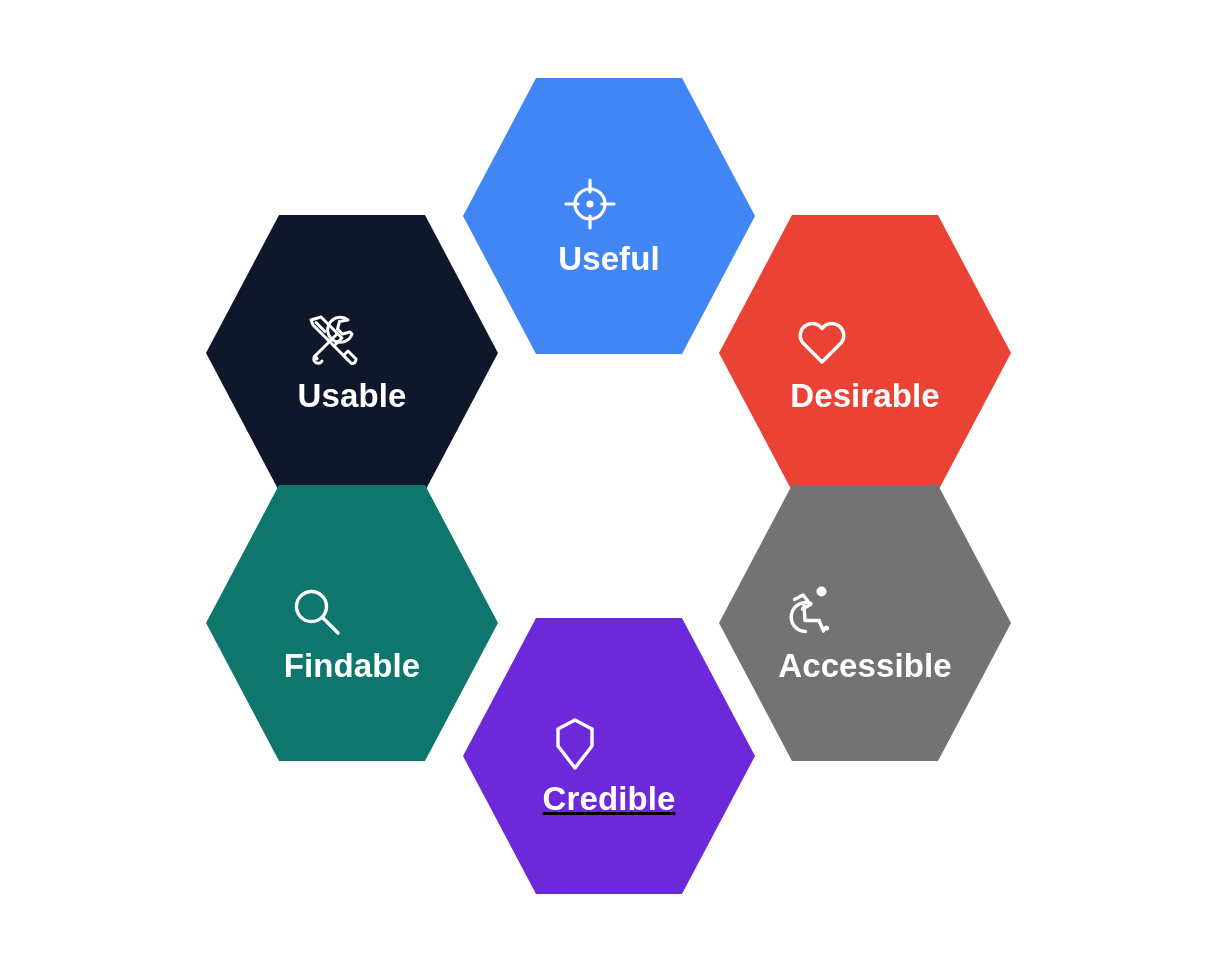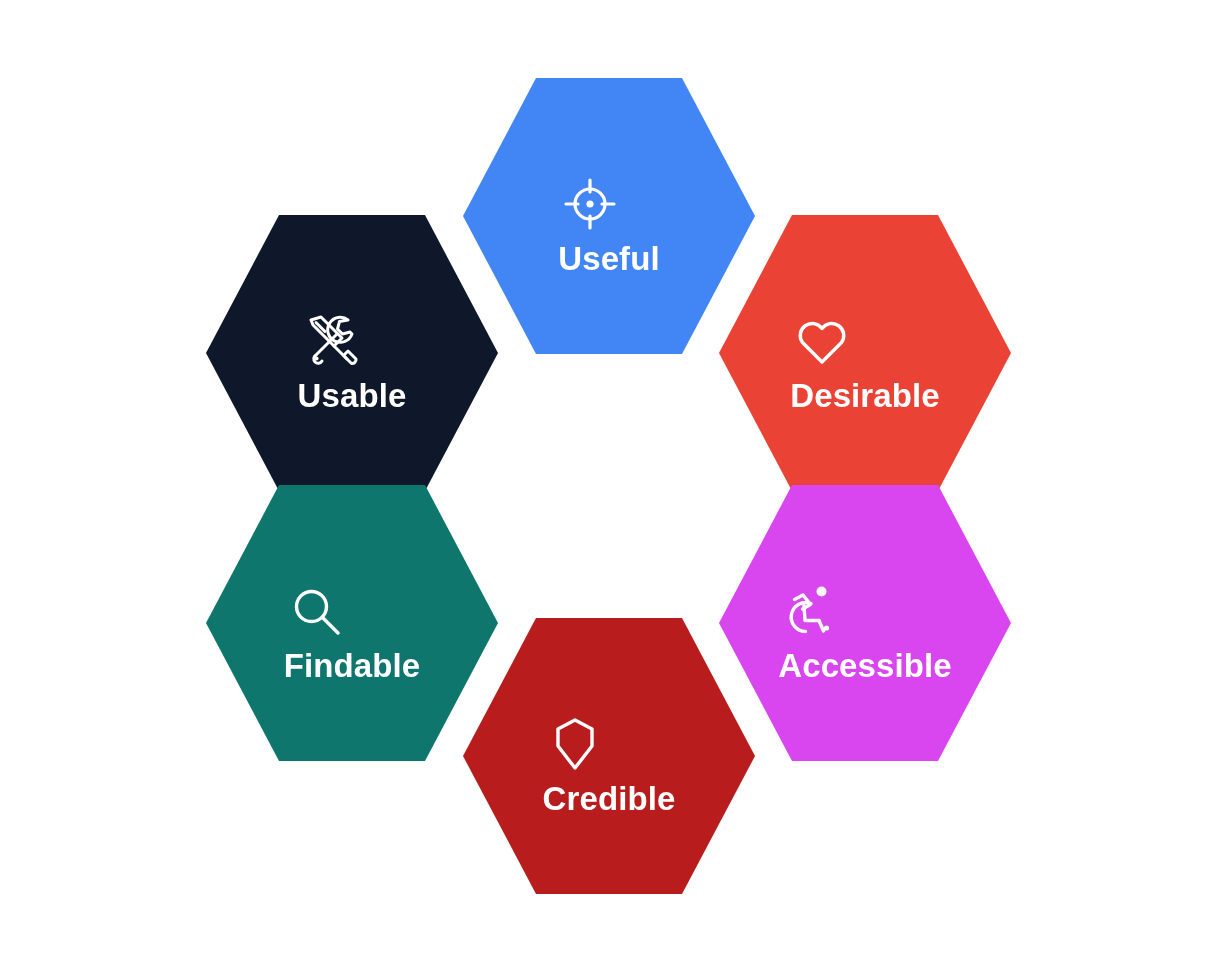--- a/index.html
+++ b/index.html
@@ -135,37 +135,37 @@
       <span class="hex-icon">
         <svg viewBox="0 0 64 64" fill="none" stroke="#ffffff" stroke-width="3.4" stroke-linecap="round" stroke-linejoin="round" aria-hidden="true">
           <circle cx="27.5" cy="27.5" r="15"></circle>
           <line x1="38.5" y1="38.5" x2="54" y2="54"></line>
         </svg>
       </span>
       <span class="hex-label" style="color: rgb(255, 255, 255);">Findable</span>
     </div>
   </div>
 
-  <div class="hex pos-accessible" style="background: #d946ef;">
+  <div class="hex pos-accessible" style="background: #737373;">
     <div class="hex-inner">
       <span class="hex-icon">
         <svg viewBox="0 0 64 64" fill="none" stroke="#ffffff" stroke-width="3.4" stroke-linecap="round" stroke-linejoin="round" aria-hidden="true">
           <circle cx="43.5" cy="12.5" r="5" fill="#ffffff" stroke="none"></circle>
           <path d="M16.5 20.5 L25 16 L32.5 25.5 L24.5 30"></path>
           <path d="M26 26.5 L27 41.5 L41 41.5"></path>
           <path d="M41 41.5 L45.5 52"></path>
           <path d="M33 24.5 A14.5 14.5 0 1 0 27.5 52.5"></path>
           <circle cx="48.5" cy="49" r="2.6" fill="#ffffff" stroke="none"></circle>
         </svg>
       </span>
       <span class="hex-label" style="color: rgb(255, 255, 255);">Accessible</span>
     </div>
   </div>
 
-  <div class="hex pos-credible" style="background: #b91c1c;">
+  <div class="hex pos-credible" style="background: #6d28d9; text-decoration: underline;">
     <div class="hex-inner">
       <span class="hex-icon">
         <svg viewBox="0 0 64 64" fill="none" stroke="#ffffff" stroke-width="3.4" stroke-linecap="round" stroke-linejoin="round" aria-hidden="true">
           <path d="M32 8 L49 17 V34 L32 56 L15 34 V17 Z"></path>
         </svg>
       </span>
       <span class="hex-label" style="color: rgb(255, 255, 255);">Credible</span>
     </div>
   </div>
 

